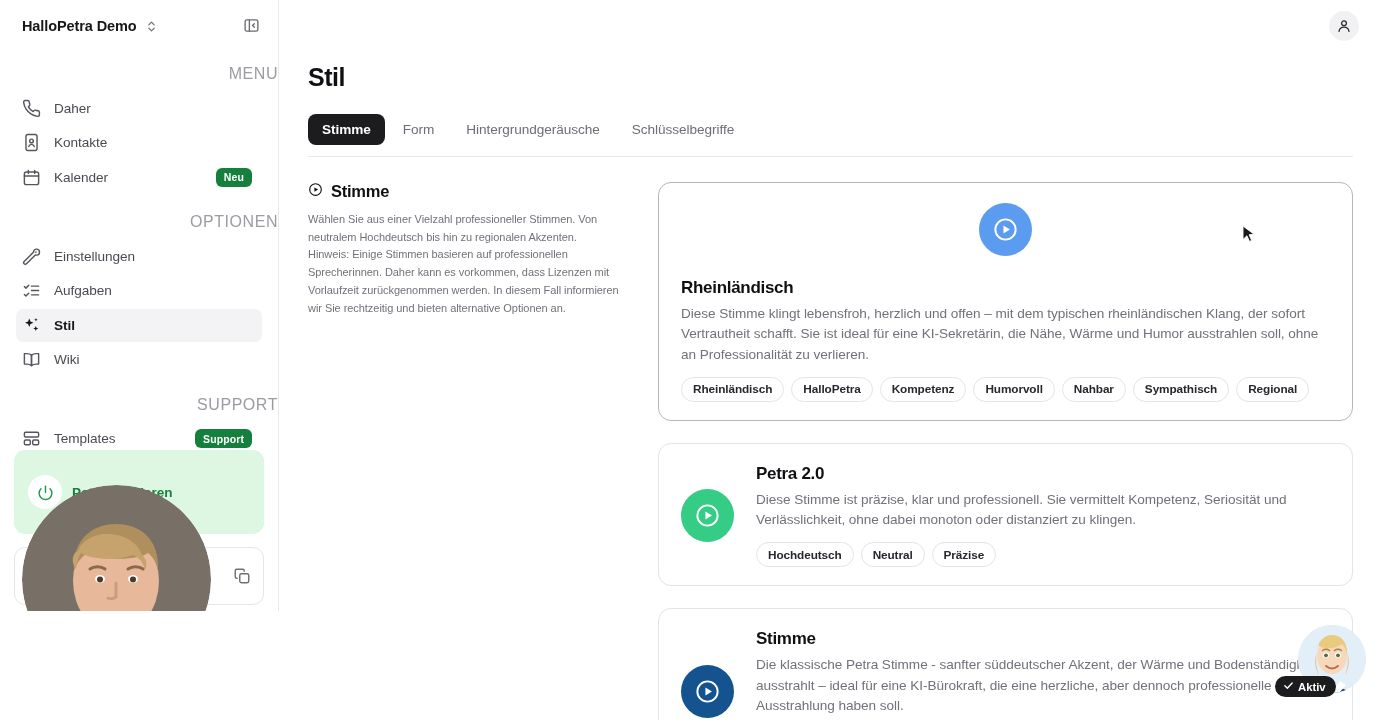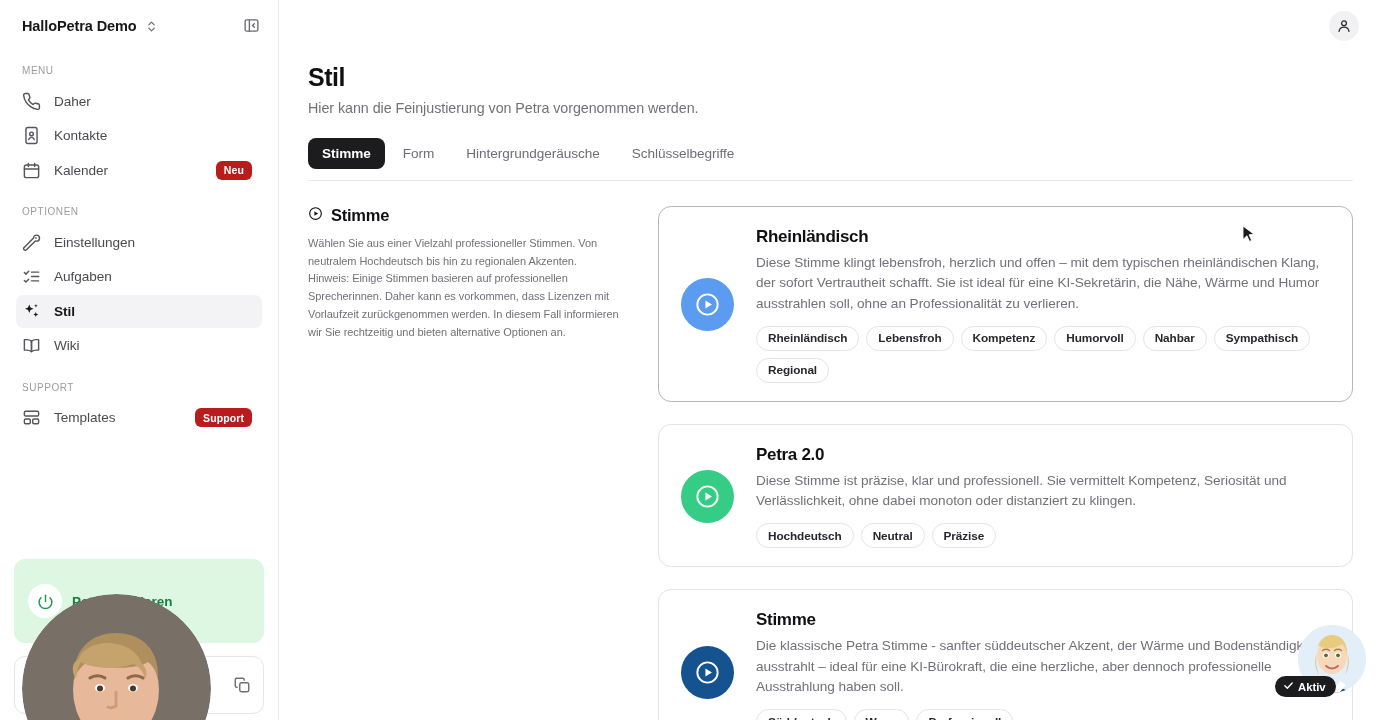--- a/index.html
+++ b/index.html
@@ -7,21 +7,21 @@
     width: 1383px; height: 720px;
     overflow: hidden;
     background: #ffffff;
     font-family: "Liberation Sans", sans-serif;
     -webkit-font-smoothing: antialiased;
   }
   .app { display: flex; width: 1383px; height: 720px; position: relative; }
 
   
   .sidebar {
-    width: 279px; height: 720px;
+    width: 279px; height: 611px;
     background: #ffffff;
     border-right: 1px solid #e9e9ec;
     position: relative;
     flex: 0 0 279px;
     overflow: hidden;
   }
   .sb-head {
     height: 51px;
     display: flex; align-items: center;
     padding: 0 14px 0 22px;
@@ -33,24 +33,25 @@
   }
   .sb-switch { width: 13px; height: 13px; display:block; flex:0 0 13px; }
   .sb-collapse {
     margin-left: auto;
     width: 26px; height: 26px;
     display: flex; align-items: center; justify-content: center;
     border-radius: 6px;
   }
 
   .sb-section {
-    font-size: 10px; letter-spacing: .55px;
+    font-size: 16px; letter-spacing: .55px;
     color: #9b9ba3; font-weight: 400;
     padding: 0 0 7px 22px;
     text-transform: uppercase;
+    text-align: right;
   }
   .sb-group { padding-top: 14px; }
   .sb-group.opt { padding-top: 18px; }
   .sb-group.sup { padding-top: 18px; }
 
   .sb-item {
     display: flex; align-items: center;
     height: 33px;
     margin: 1.5px 16px;
     padding: 0 10px 0 6px;
@@ -58,21 +59,21 @@
     gap: 13px;
     position: relative;
   }
   .sb-item.active { background: #f3f3f5; }
   .sb-ico { width: 19px; height: 19px; flex: 0 0 19px; display: block; color: #55555d; }
   .sb-item.active .sb-ico { color: #17171a; }
   .sb-label { font-size: 13.6px; color: #4a4a52; letter-spacing: -0.05px; }
   .sb-item.active .sb-label { color: #17171a; font-weight: 600; }
   .sb-badge {
     margin-left: auto;
-    background: #b91c1c; color: #fff;
+    background: #15803d; color: #fff;
     font-size: 10.5px; font-weight: 700;
     padding: 3.5px 8px; border-radius: 6px;
     letter-spacing: .1px;
   }
 
   
   .sb-bottom { position: absolute; left: 0; right: 0; bottom: 0; padding: 0 14px 6px; }
   .promo {
     background: #ddf7e3;
     border-radius: 11px;
@@ -167,21 +168,21 @@
   .right-col { flex: 1; min-width: 0; }
   .vcard {
     border: 1px solid #e3e3e8;
     border-radius: 13px;
     background: #fff;
     padding: 20px 22px 18px;
     display: flex; gap: 22px;
     margin-bottom: 22px;
     align-items: center;
   }
-  .vcard.hover { border-color: #b6b6bd; }
+  .vcard.hover { border-color: #b6b6bd; flex-direction: column; }
   .play {
     width: 53px; height: 53px; border-radius: 50%;
     flex: 0 0 53px;
     display: flex; align-items: center; justify-content: center;
   }
   .play svg { width: 29px; height: 29px; }
   .vinfo { flex: 1; min-width: 0; }
   .vtitle {
     font-size: 17px; font-weight: 700; color: #101014;
     letter-spacing: -.3px; margin-bottom: 6px;
@@ -419,21 +420,20 @@
       <span class="avatar-btn">
         <svg viewBox="0 0 24 24" fill="none" stroke="currentColor" stroke-width="1.9" stroke-linecap="round" stroke-linejoin="round" width="16" height="16">
             <circle cx="12" cy="8" r="3.6"></circle>
             <path d="M4.5 20c.6-4 3.8-6.2 7.5-6.2s6.9 2.2 7.5 6.2"></path>
           </svg>
       </span>
     </div>
 
     <div class="content">
       <h1 class="page-title">Stil</h1>
-      <div class="page-sub">Hier kann die Feinjustierung von Petra vorgenommen werden.</div>
 
       <nav class="tabs">
         <div class="tab active">Stimme</div>
         <div class="tab">Form</div>
         <div class="tab">Hintergrundgeräusche</div>
         <div class="tab">Schlüsselbegriffe</div>
       </nav>
 
       <div class="cols">
 
@@ -457,21 +457,21 @@
               <svg viewBox="0 0 24 24" fill="none" stroke="#ffffff" stroke-width="1.6">
                   <circle cx="12" cy="12" r="8.4"></circle>
                   <path d="M10.3 8.7l5.4 3.3-5.4 3.3z" fill="#ffffff" stroke="none"></path>
                 </svg>
             </span>
             <div class="vinfo">
               <div class="vtitle">Rheinländisch</div>
               <div class="vdesc">Diese Stimme klingt lebensfroh, herzlich und offen – mit dem typischen rheinländischen Klang, der sofort Vertrautheit schafft. Sie ist ideal für eine KI-Sekretärin, die Nähe, Wärme und Humor ausstrahlen soll, ohne an Professionalität zu verlieren.</div>
               <div class="tags">
                 <span class="tag">Rheinländisch</span>
-                <span class="tag">Lebensfroh</span>
+                <span class="tag">HalloPetra</span>
                 <span class="tag">Kompetenz</span>
                 <span class="tag">Humorvoll</span>
                 <span class="tag">Nahbar</span>
                 <span class="tag">Sympathisch</span>
                 <span class="tag">Regional</span>
               </div>
             </div>
           </article>
 
           <article class="vcard">

